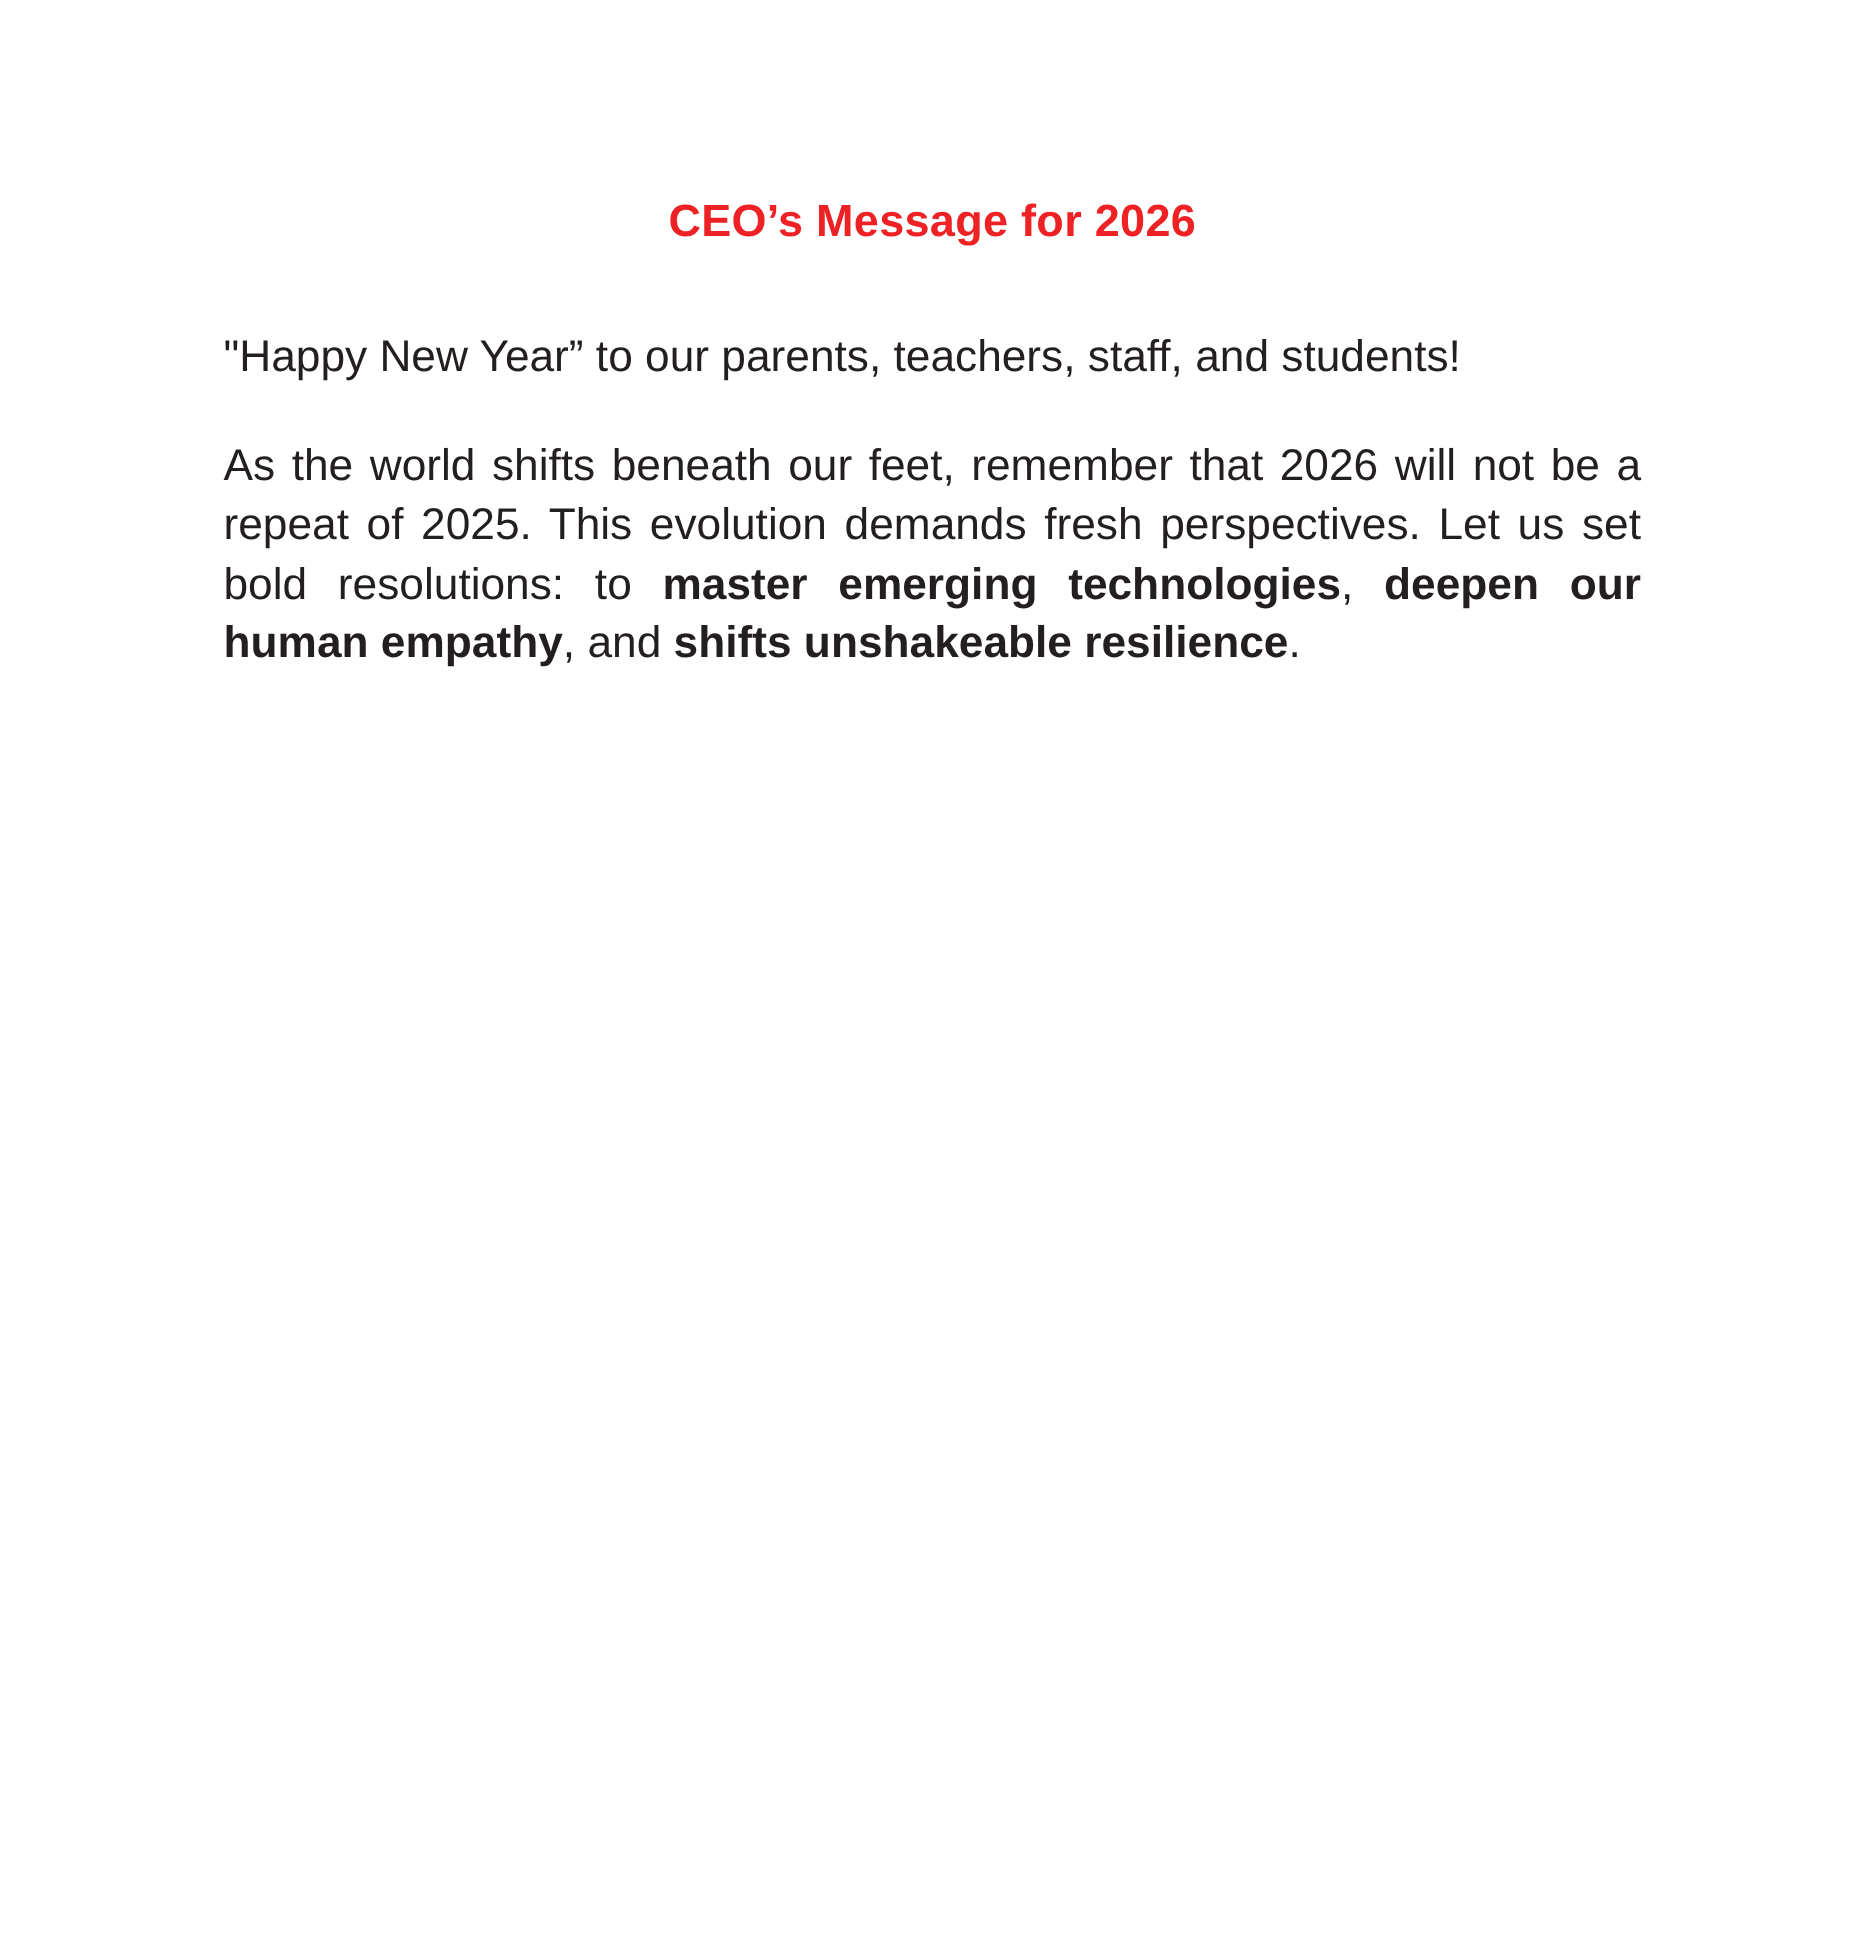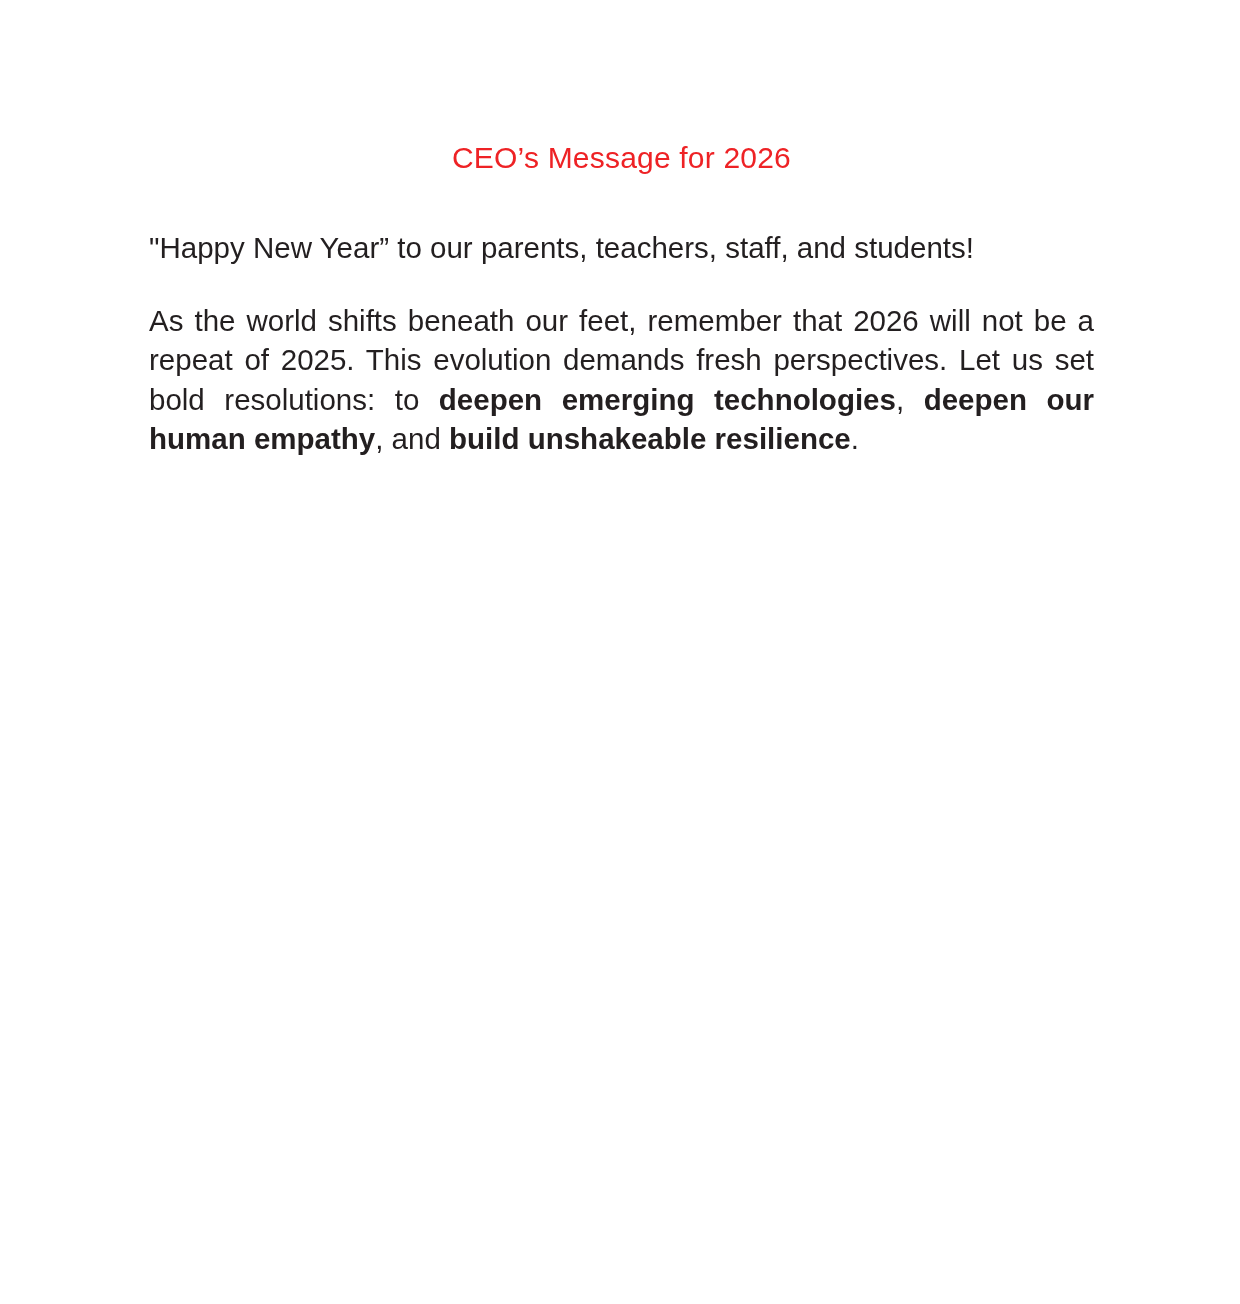--- a/index.html
+++ b/index.html
@@ -20,25 +20,25 @@
     background: #ffffff;
   }
   .doc {
     position: absolute;
     left: 149px;
     top: 128px;
     width: 945px;
   }
   .doc-title {
     font-size: 30px;
-    font-weight: normal;
+    font-weight: bold;
     color: #ee2225;
     text-align: center;
     letter-spacing: 0.2px;
-    margin: 12px 0 52px 0;
+    margin: 2px 0 52px 0;
     line-height: 1.2;
   }
   .para {
     font-size: 29.5px;
     line-height: 1.33;
     color: #231f20;
     margin: 0 0 34px 0;
     text-align: justify;
     text-justify: inter-word;
   }
@@ -52,17 +52,17 @@
 </head>
 <body>
 
 <div class="page">
   <div class="doc">
 
     <h1 class="doc-title">CEO’s Message for 2026</h1>
 
     <p class="para no-justify"><span>"Happy New Year” to our parents, teachers, staff, and students!</span></p>
 
-    <p class="para"><span>As the world shifts beneath our feet, remember that 2026 will not be a repeat of 2025. This evolution demands fresh perspectives. Let us set bold resolutions: to </span><b>deepen emerging technologies</b><span>, </span><b>deepen our human empathy</b><span>, and </span><b>build unshakeable resilience</b><span>.</span></p>
+    <p class="para"><span>As the world shifts beneath our feet, remember that 2026 will not be a repeat of 2025. This evolution demands fresh perspectives. Let us set bold resolutions: to </span><b>master emerging technologies</b><span>, </span><b>deepen our human empathy</b><span>, and </span><b>shifts unshakeable resilience</b><span>.</span></p>
 
 
   </div>
 </div>
 
 </body></html>

